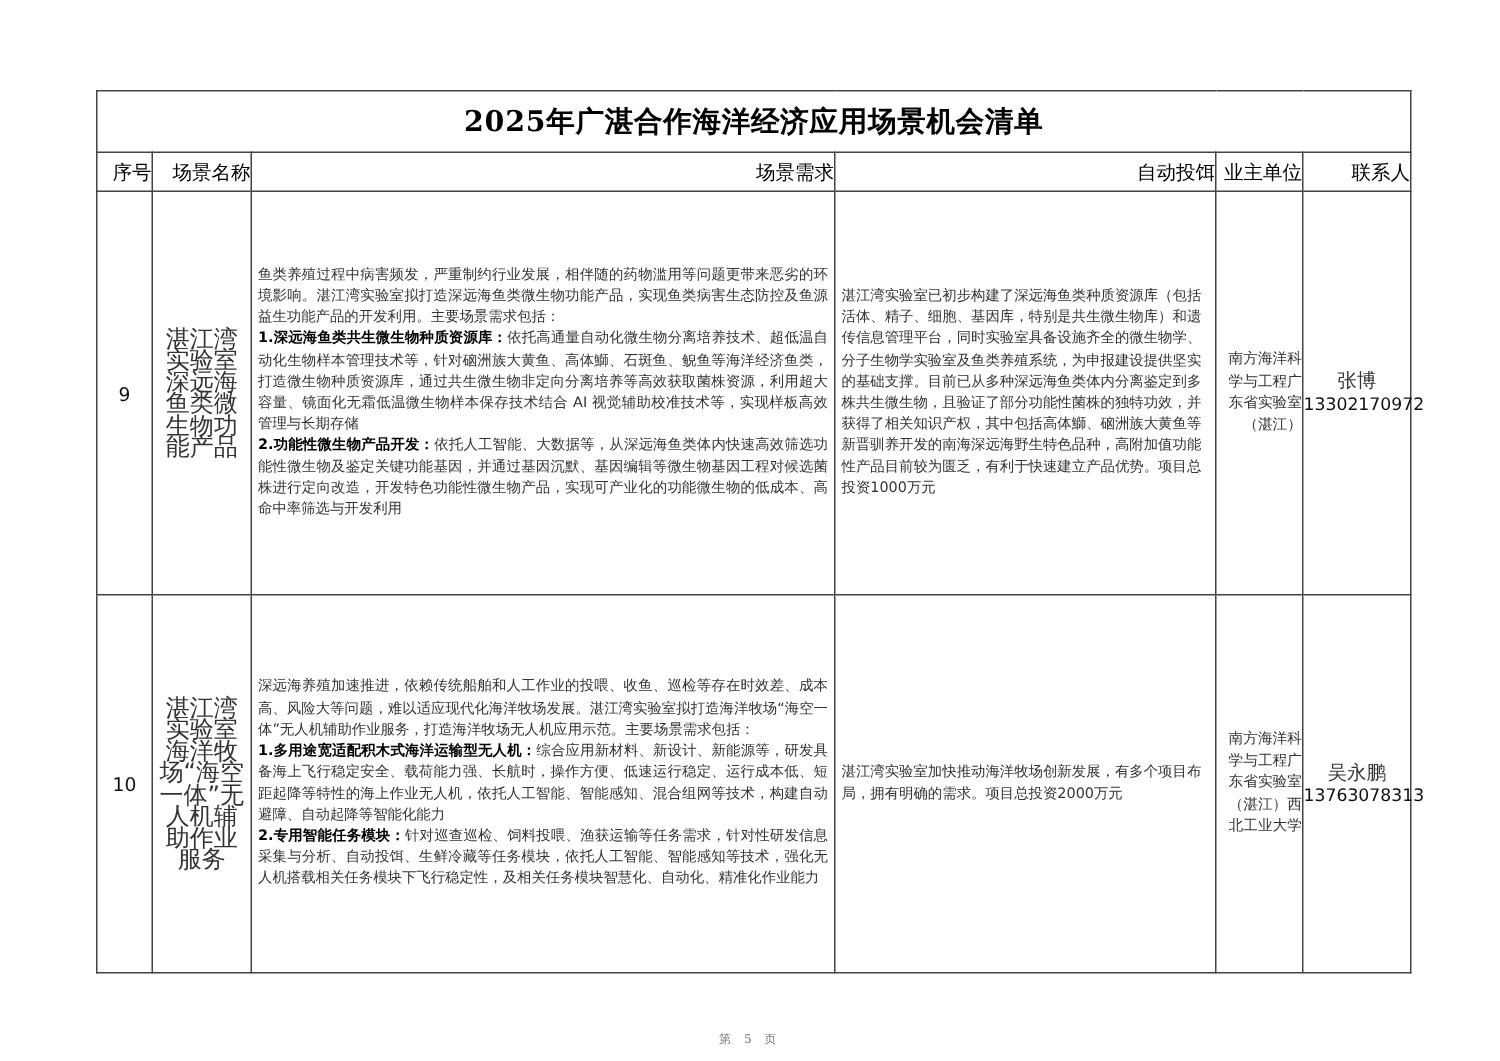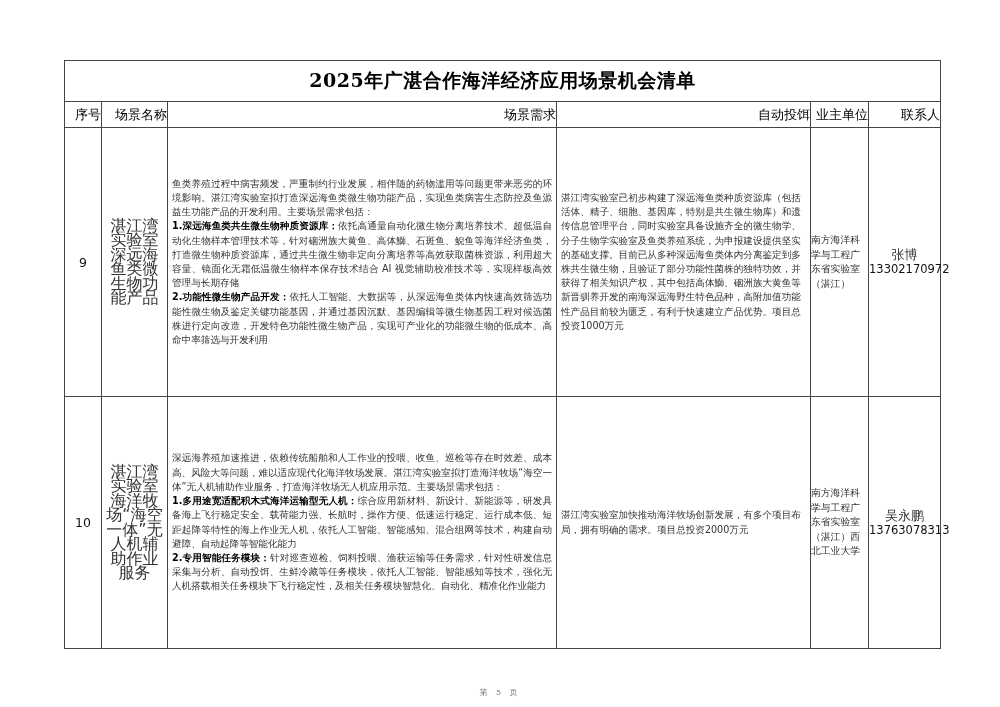--- a/index.html
+++ b/index.html
@@ -19,21 +19,21 @@
   .c-contact { width: 72px; }
   .row9 td { height: 240px; }
   .row10 td { height: 223px; }
   .idx { text-align: center; font-size: 12.5px; }
   .name { text-align: center; font-size: 16px; line-height: 14.5px; padding: 0 3px; color:#333; }
   .req { font-size: 9.6px; line-height: 14.2px; padding: 0 4px; text-align: justify; color:#333; }
   .req p { margin: 0; }
   .req b { color: #000; font-weight: bold; }
   .base { font-size: 9.6px; line-height: 14.2px; padding: 14px 4px; color:#333; }
   .base p { margin: 0; }
-  .owner { text-align: left; font-size: 9.8px; line-height: 14.5px; padding: 0 0; color:#333; }
+  .owner { text-align: right; font-size: 9.8px; line-height: 14.5px; padding: 0 0; color:#333; }
   .contact { text-align: center; font-size: 11.5px; line-height: 15px; color: #111; }
   .contact .nm { font-size: 13px; color:#333; }
   .footer { position: absolute; top: 687px; left: 0; width: 1000px; text-align: center;
             font-size: 8px; color: #777; font-family: "DejaVu Serif", serif; letter-spacing: 3px; }
 </style>
 </head>
 <body>
 
 <div class="sheet">
   <table>

